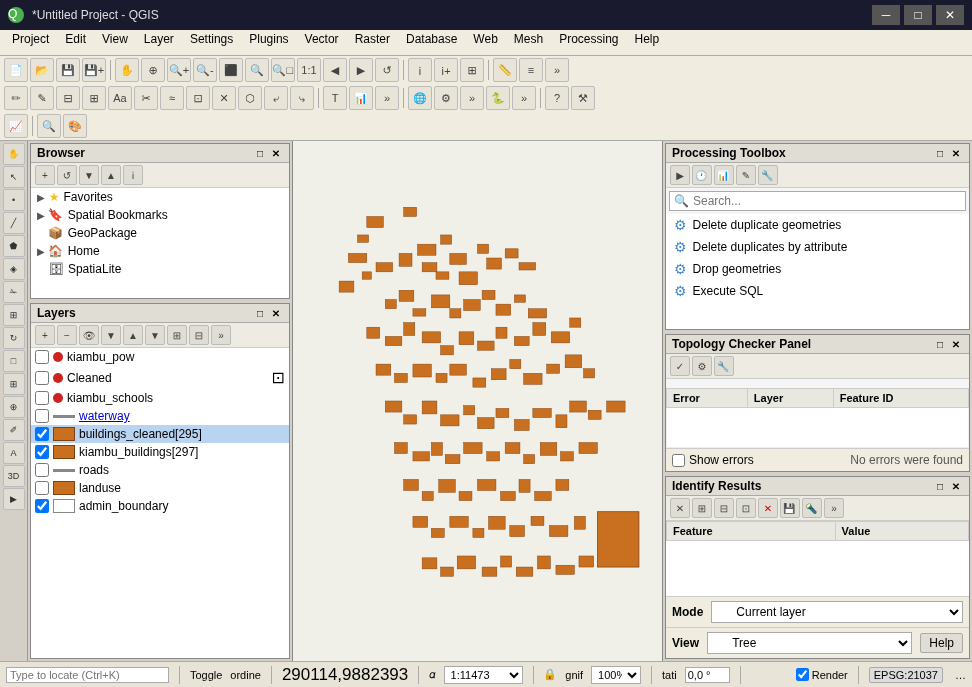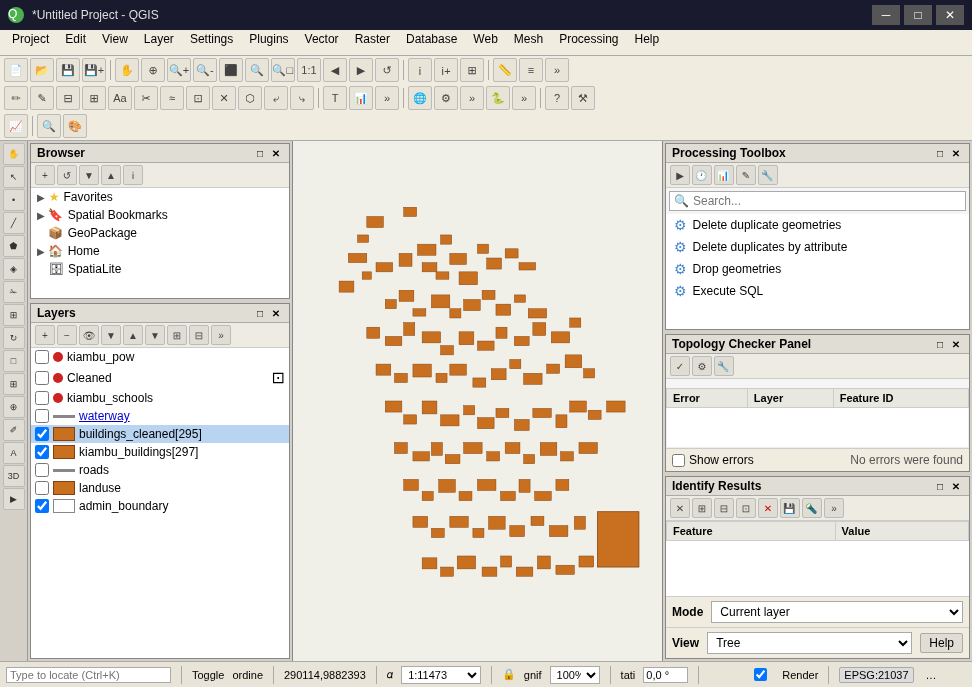--- a/index.html
+++ b/index.html
@@ -183,21 +183,21 @@
     
     .mode-footer {
       display: flex; align-items: center; padding: 4px 6px; gap: 8px;
       background: #f0ece0; border-top: 1px solid #ccc;
     }
     .mode-label { font-size: 12px; font-weight: bold; }
     .mode-select {
       flex: 1;
       border: 1px solid #aaa;
       background: white;
-      padding: 2px 4px;
+      padding: 2px 20px;
       font-size: 12px;
     }
     .view-footer {
       display: flex; align-items: center; padding: 4px 6px; gap: 8px;
       background: #f0ece0; border-top: 1px solid #ccc;
     }
     .help-btn {
       background: #e0ddd5;
       border: 1px solid #aaa;
       padding: 2px 8px;
@@ -213,25 +213,25 @@
       display: flex;
       align-items: center;
       padding: 0 6px;
       border-top: 1px solid #aaa;
       gap: 8px;
       font-size: 11px;
     }
     .status-sep { width: 1px; height: 18px; background: #aaa; margin: 0 2px; }
     .status-item { display: flex; align-items: flex-start; gap: 3px; }
     .status-input { border: 1px solid #aaa; background: white; padding: 1px 3px; font-size: 11px; width: 130px; }
-    .coord-display { font-size: 11px; }
+    .coord-display { font-size: 17px; }
     .scale-select { border: 1px solid #aaa; background: white; padding: 1px 2px; font-size: 11px; width: 80px; }
     .zoom-select { border: 1px solid #aaa; background: white; padding: 1px 2px; font-size: 11px; width: 50px; }
     .rotation-input { border: 1px solid #aaa; background: white; padding: 1px 2px; font-size: 11px; width: 45px; }
-    .render-check { display: flex; align-items: flex-end; gap: 15px; padding-left: 45px; }
+    .render-check { display: flex; align-items: flex-end; gap: 3px; padding-left: 45px; }
     .epsg-badge { background: #ddd; border: 1px solid #aaa; padding: 1px 4px; border-radius: 2px; font-size: 11px; cursor: pointer; }
 
     
     .panel-ctrl-btn { width: 14px; height: 14px; font-size: 10px; cursor: pointer; display: flex; align-items: center; justify-content: center; }
 
     
     ::-webkit-scrollbar { width: 10px; }
     ::-webkit-scrollbar-track { background: #e0ddd5; }
     ::-webkit-scrollbar-thumb { background: #aaa; border-radius: 3px; }
 

